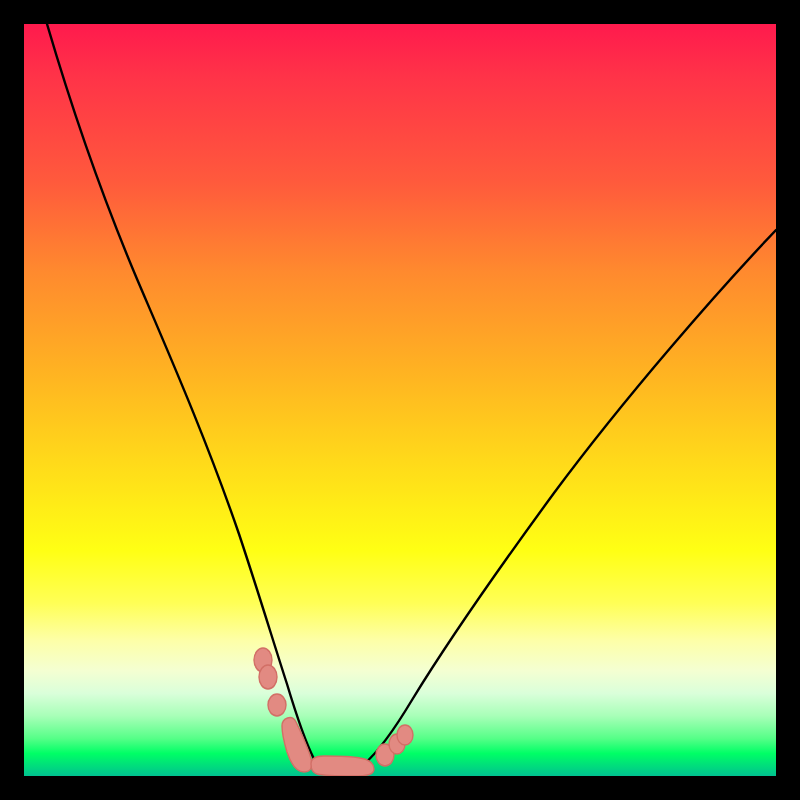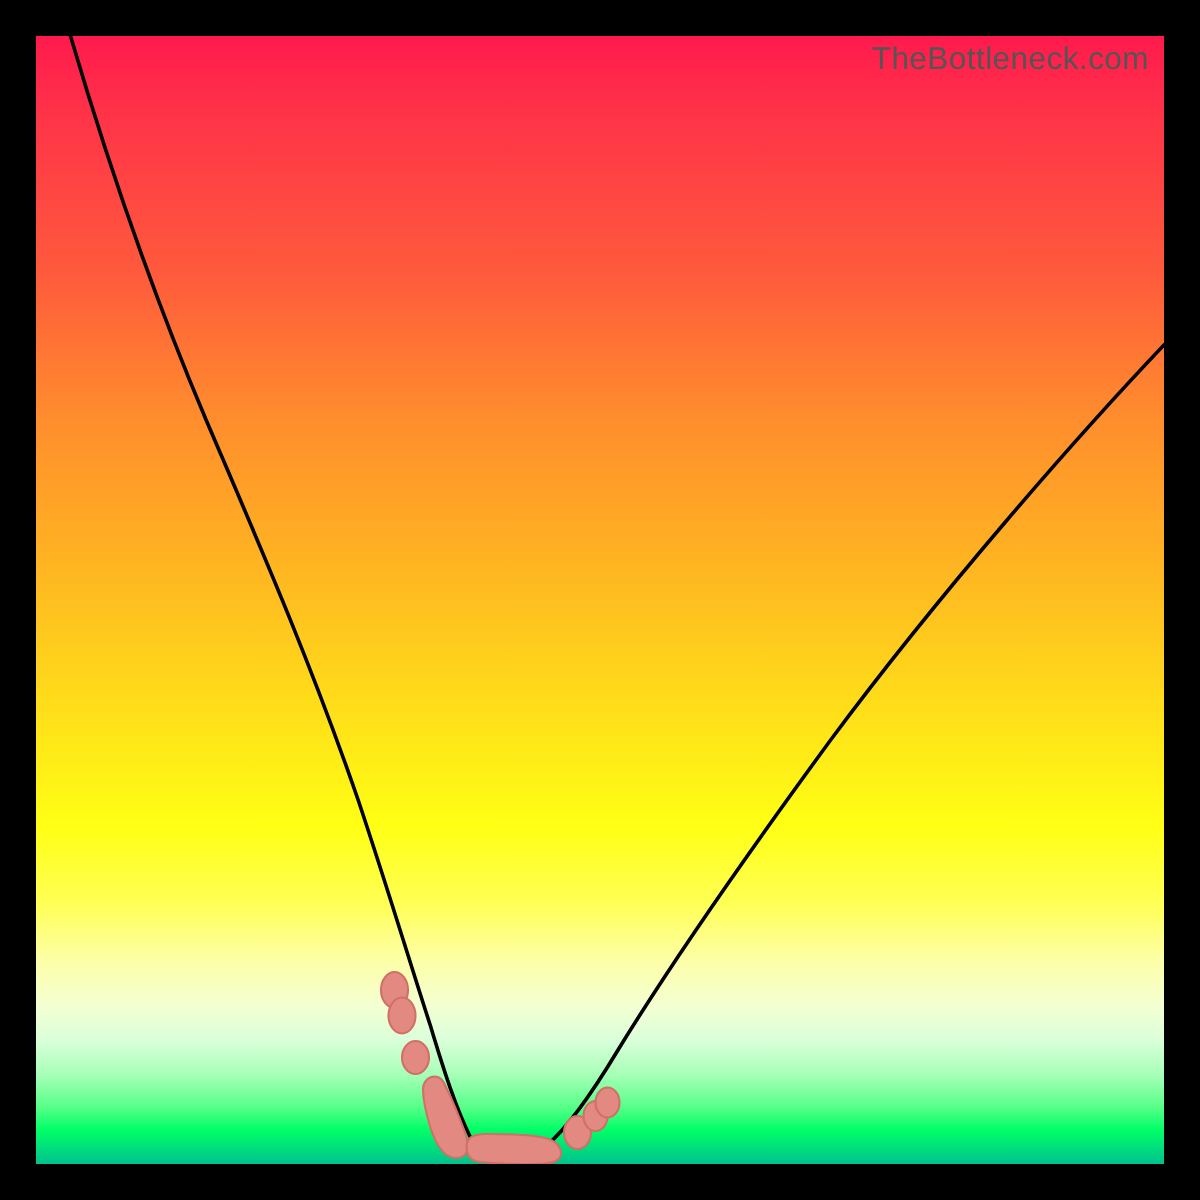--- a/index.html
+++ b/index.html
@@ -78,21 +78,20 @@
     stroke-width: 1.4;
     stroke-linejoin: round;
   }
 </style>
 </head>
 <body>
 
 <div class="frame">
   <div class="plot">
 
-    <div class="watermark">TheBottleneck.com</div>
 
     <svg class="curve" viewBox="0 0 752 752" preserveAspectRatio="none">
 
       <path class="curve-path" d="M 23 0
                C 45 75, 75 165, 113 255
                C 145 330, 182 414, 215 510
                C 235 570, 250 620, 263 660
                C 272 690, 280 715, 290 735
                C 296 746, 303 750, 312 750
                C 321 750, 330 748, 340 740

